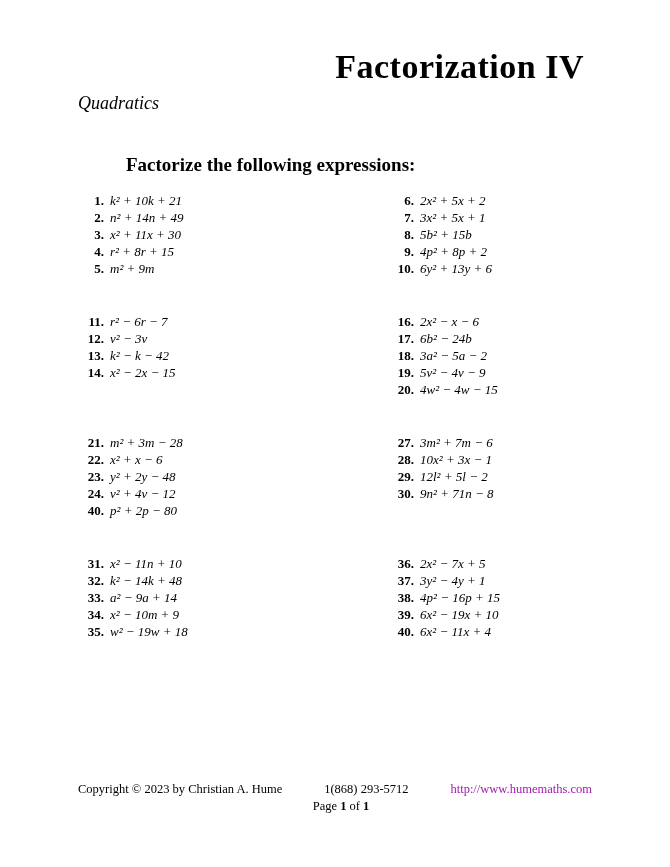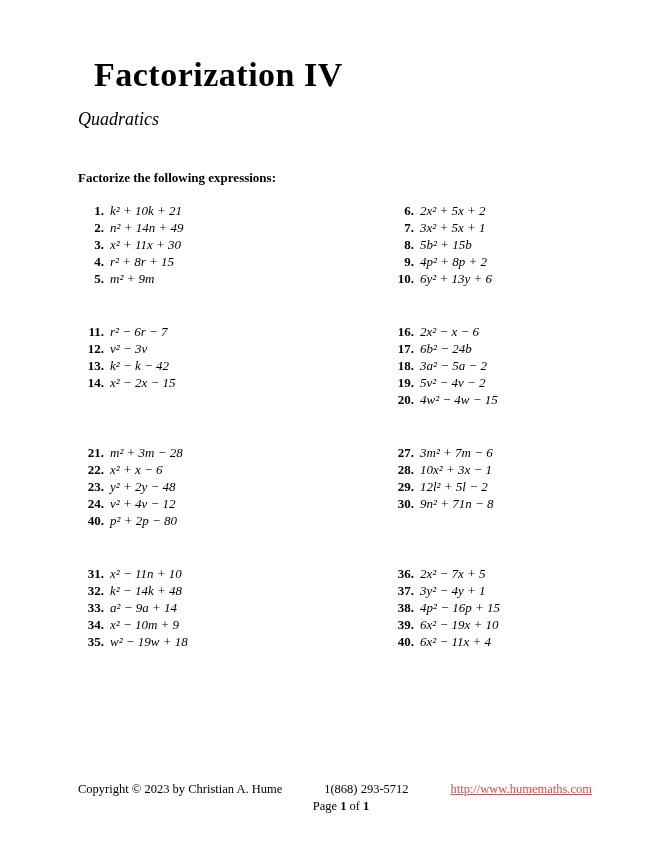--- a/index.html
+++ b/index.html
@@ -10,36 +10,37 @@
     height: 867px;
     background: #ffffff;
     font-family: "Liberation Serif", serif;
     color: #000000;
     overflow: hidden;
   }
   .content {
     padding: 40px 78px 0 78px;
   }
   .title {
-    margin: 16px;
-    text-align: left;
+    margin: 8px;
+    text-align: right;
     font-size: 34px;
     font-weight: bold;
     letter-spacing: 0.5px;
     line-height: 1.1;
   }
   .subtitle {
     font-style: italic;
     font-size: 18px;
     margin-top: 4px;
   }
   .instruction {
     margin-top: 40px;
     font-weight: bold;
-    font-size: 13px;
+    font-size: 19px;
+    margin-left: 48px;
   }
   .problems {
     margin-top: 16px;
   }
   .block {
     display: flex;
     margin-bottom: 36px;
   }
   .block:last-child { margin-bottom: 0; }
   .col { display: flex; flex-direction: column; }
@@ -67,22 +68,21 @@
     position: absolute;
     left: 78px;
     right: 78px;
     top: 782px;
     display: flex;
     justify-content: space-between;
     align-items: baseline;
     font-size: 12.5px;
   }
   .footer a {
-    color: #ef4444;
-    text-decoration: underline;
+    color: #a21caf;
     cursor: pointer;
   }
   .pageinfo {
     position: absolute;
     left: 12px;
     right: 0;
     top: 799px;
     text-align: center;
     font-size: 12.5px;
     white-space: pre;
@@ -171,21 +171,21 @@
             <div class="prob">
               <span class="pnum">17.</span>
               <span class="pexpr">6b² − 24b</span>
             </div>
             <div class="prob">
               <span class="pnum">18.</span>
               <span class="pexpr">3a² − 5a − 2</span>
             </div>
             <div class="prob">
               <span class="pnum">19.</span>
-              <span class="pexpr">5v² − 4v − 2</span>
+              <span class="pexpr">5v² − 4v − 9</span>
             </div>
             <div class="prob">
               <span class="pnum">20.</span>
               <span class="pexpr">4w² − 4w − 15</span>
             </div>
           </div>
         </div>
         <div class="block">
           <div class="col left">
             <div class="prob">

